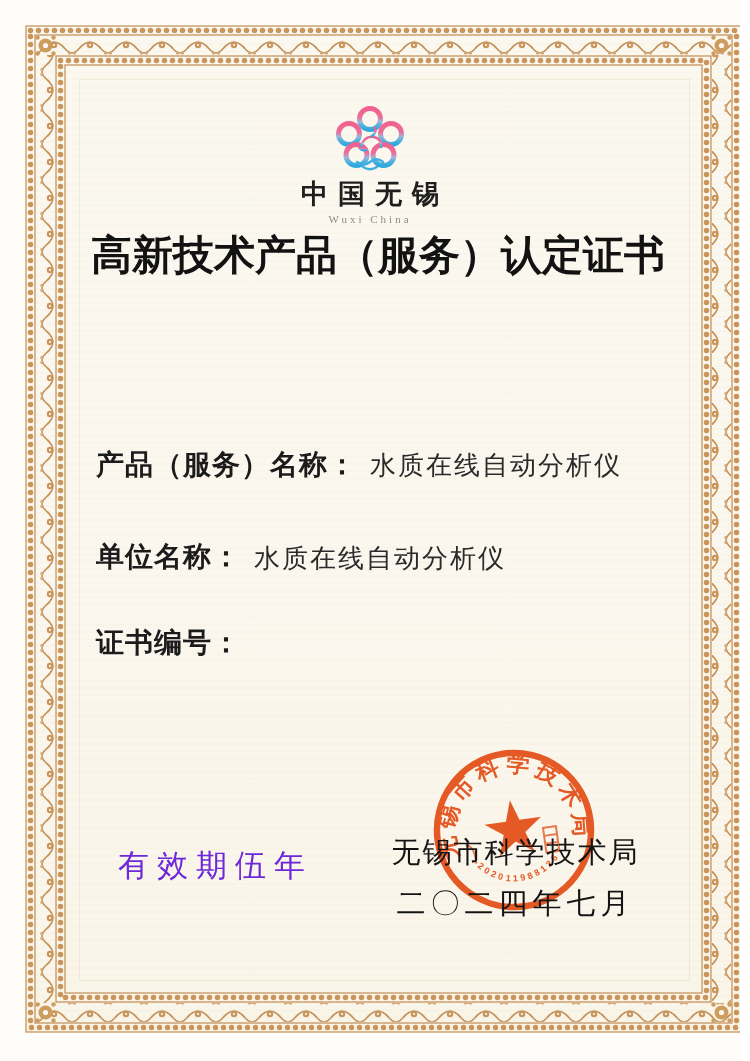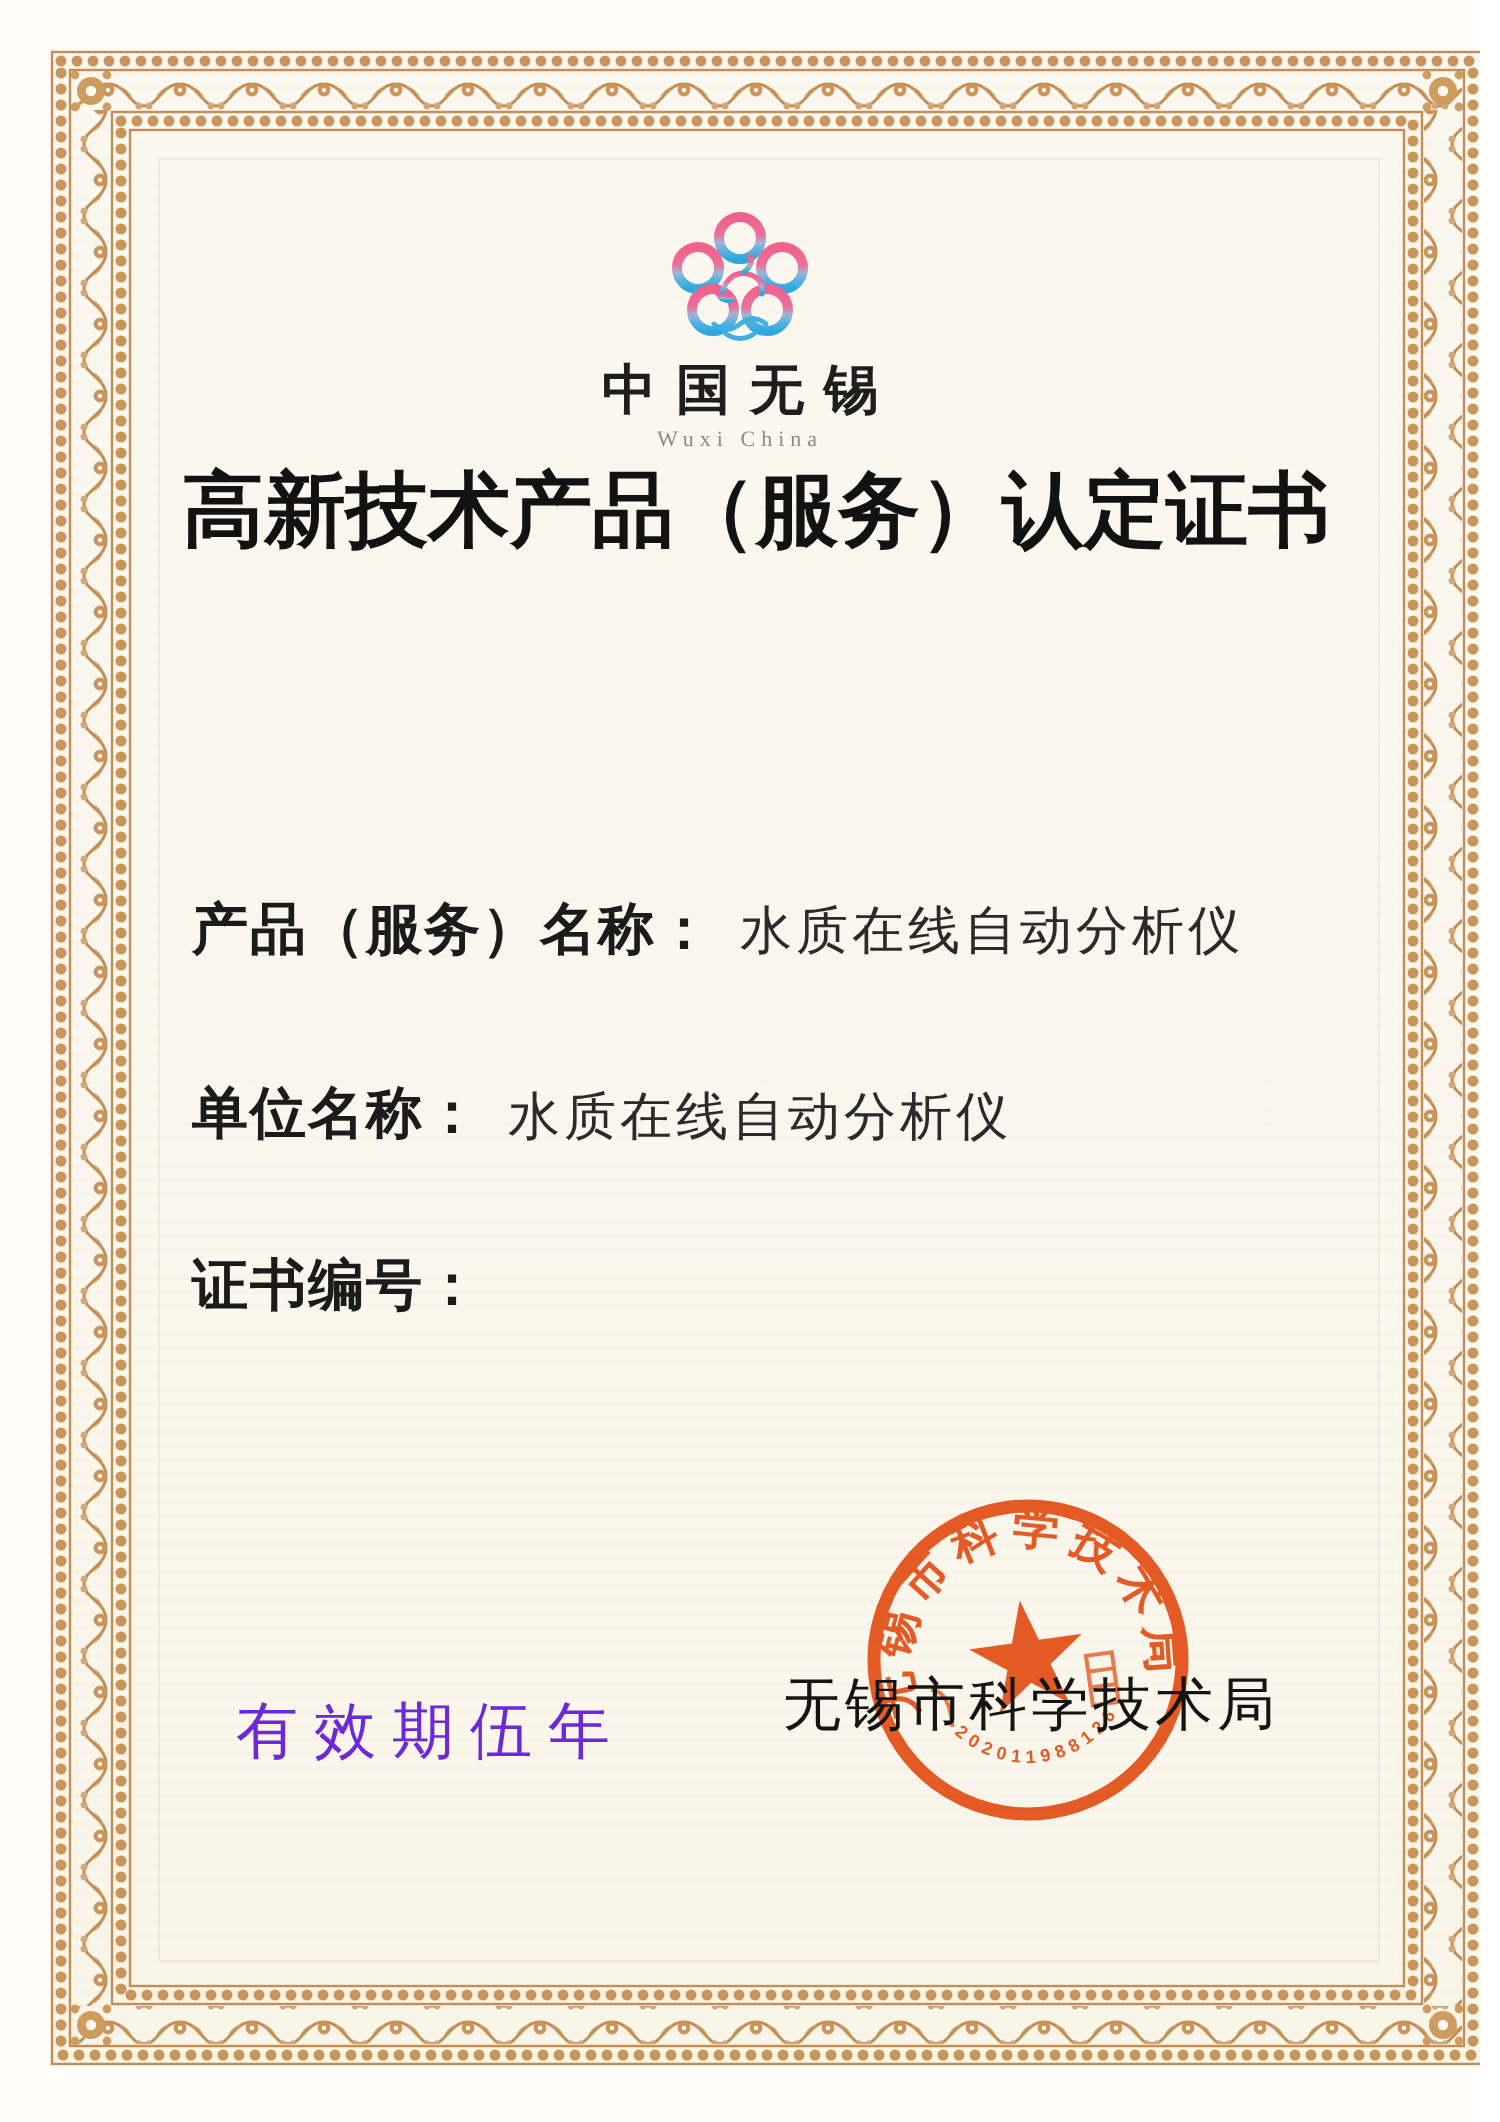--- a/index.html
+++ b/index.html
@@ -212,15 +212,16 @@
         <path id="sealArcBottom" d="M 36,102 A 53,53 0 0 0 136,102" fill="none"></path>
         <text font-size="9" font-weight="bold" fill="#e8541c" letter-spacing="3" font-family="Liberation Sans, sans-serif">
           <textPath href="#sealArcBottom" startOffset="50%" text-anchor="middle">202011988126</textPath>
         </text>
       </g>
     </svg>
   </div>
 
   <div class="issuer-block">
     <div class="issuer-name">无锡市科学技术局</div>
+    <div class="issue-date">二〇二四年七月</div>
   </div>
 
 </div>
 
 </body></html>

